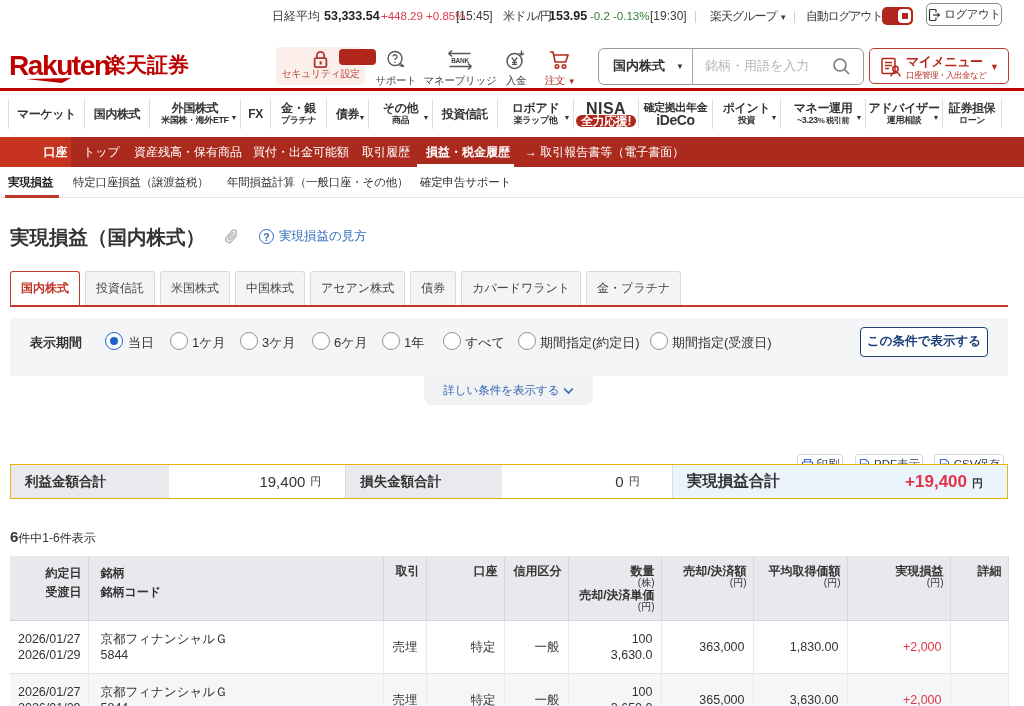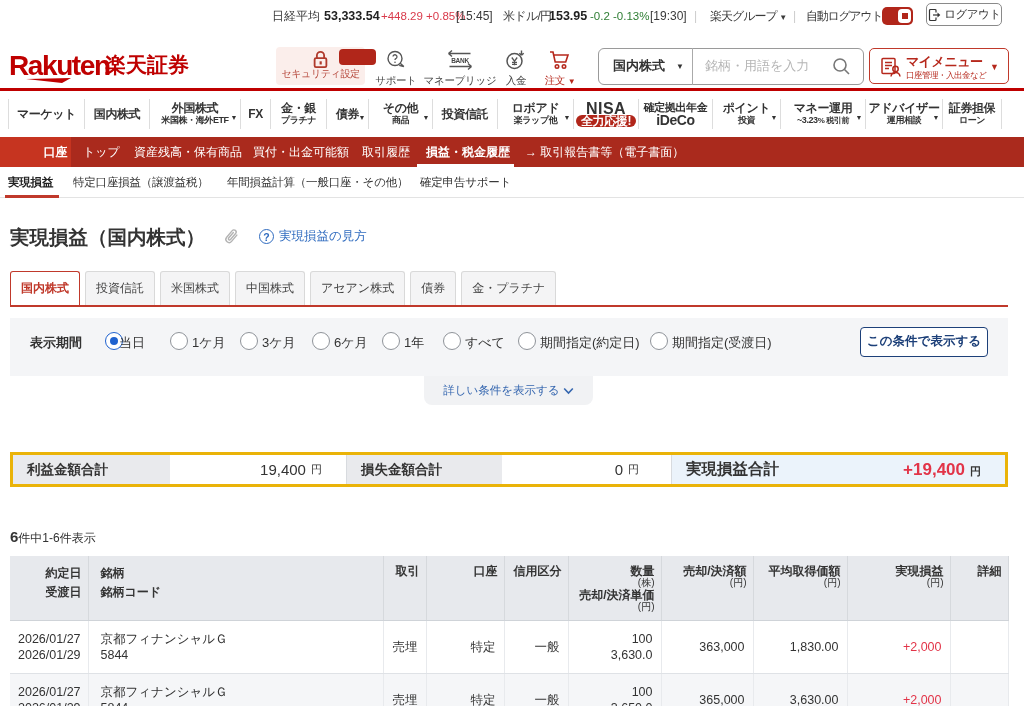--- a/index.html
+++ b/index.html
@@ -124,22 +124,22 @@
   background:#f1f2f4; border-radius:0 0 8px 8px; text-align:center;
   font-size:11.5px; color:#3566af; line-height:29px; }
 
 
 .pbtn { position:absolute; top:429px; height:21px; border:1px solid #d4d8dd;
   border-radius:3px; background:#fff; font-size:11.5px; color:#2d3a55;
   display:flex; align-items:center; justify-content:center; gap:3px;
   white-space:nowrap;margin-top:25px; }
 
 
-#summary { position:absolute; left:10px; top:452px; width:998px; height:35px;
-  border:3px solid #eab308; display:flex; font-size:13px; color:#333; }
+#summary { position:absolute; left:10px; top:464px; width:998px; height:35px;
+  border:1px solid #eab308; display:flex; font-size:13px; color:#333; }
 #summary .cell { display:flex; align-items:center; }
 #summary .lab { background:#e9eaed; font-weight:bold; padding-left:14px; font-size:13.5px; }
 #summary .val { justify-content:flex-end; background:#fff; }
 #summary .yen { font-size:11px; margin-left:5px; color:#333; }
 #summary .num { font-size:15px; }
 #summary .blue { background:#ebf3fb; }
 #summary .plus { color:#e23448; font-weight:bold; font-size:17px; }
 
 #count { position:absolute; left:10px; top:528px; font-size:12px; color:#333; }
 #count b { font-size:15px; }
@@ -330,28 +330,29 @@
   </svg>
 <div id="helplink"><span class="q">?</span>実現損益の見方</div>
 
 <div id="tabs">
   <div class="tab on">国内株式</div>
   <div class="tab">投資信託</div>
   <div class="tab">米国株式</div>
   <div class="tab">中国株式</div>
   <div class="tab">アセアン株式</div>
   <div class="tab">債券</div>
+  <div class="tab">カバードワラント</div>
   <div class="tab">金・プラチナ</div>
 </div>
 <div id="tabline"></div>
 
 <div id="filter">
   <span class="lbl">表示期間</span>
   <span class="radio on" style="left:95px"></span>
-    <span class="rlbl" style="left:109px">当日</span>
+    <span class="rlbl" style="left:118px">当日</span>
   <span class="radio" style="left:160px"></span>
     <span class="rlbl" style="left:182px">1ケ月</span>
   <span class="radio" style="left:230px"></span>
     <span class="rlbl" style="left:252px">3ケ月</span>
   <span class="radio" style="left:302px"></span>
     <span class="rlbl" style="left:324px">6ケ月</span>
   <span class="radio" style="left:372px"></span>
     <span class="rlbl" style="left:394px">1年</span>
   <span class="radio" style="left:433px"></span>
     <span class="rlbl" style="left:455px">すべて</span>

